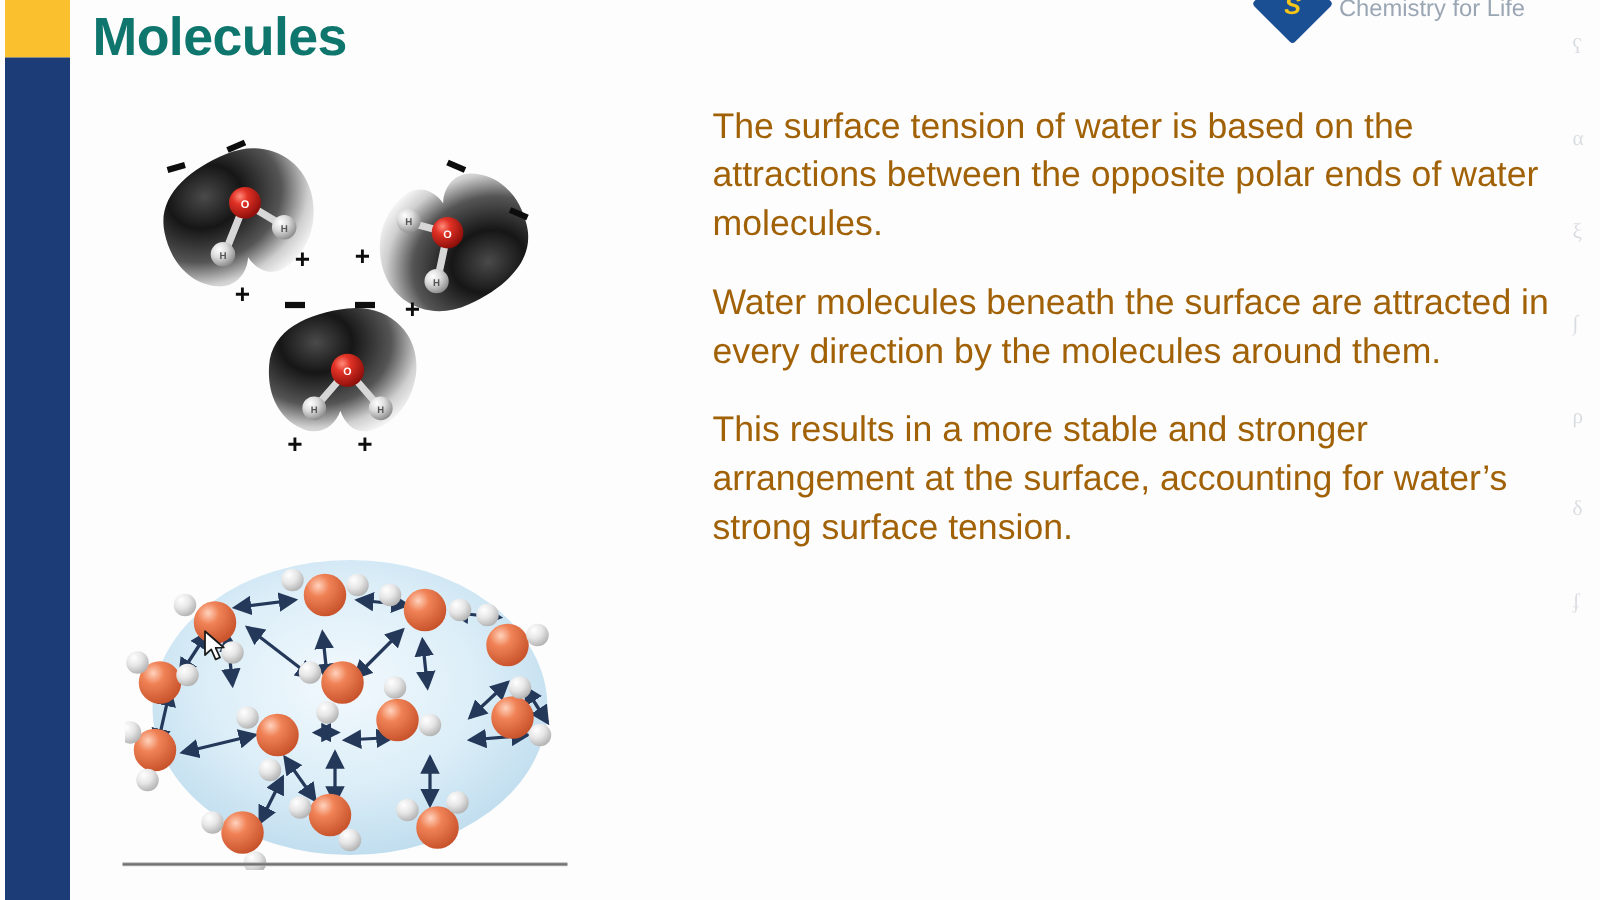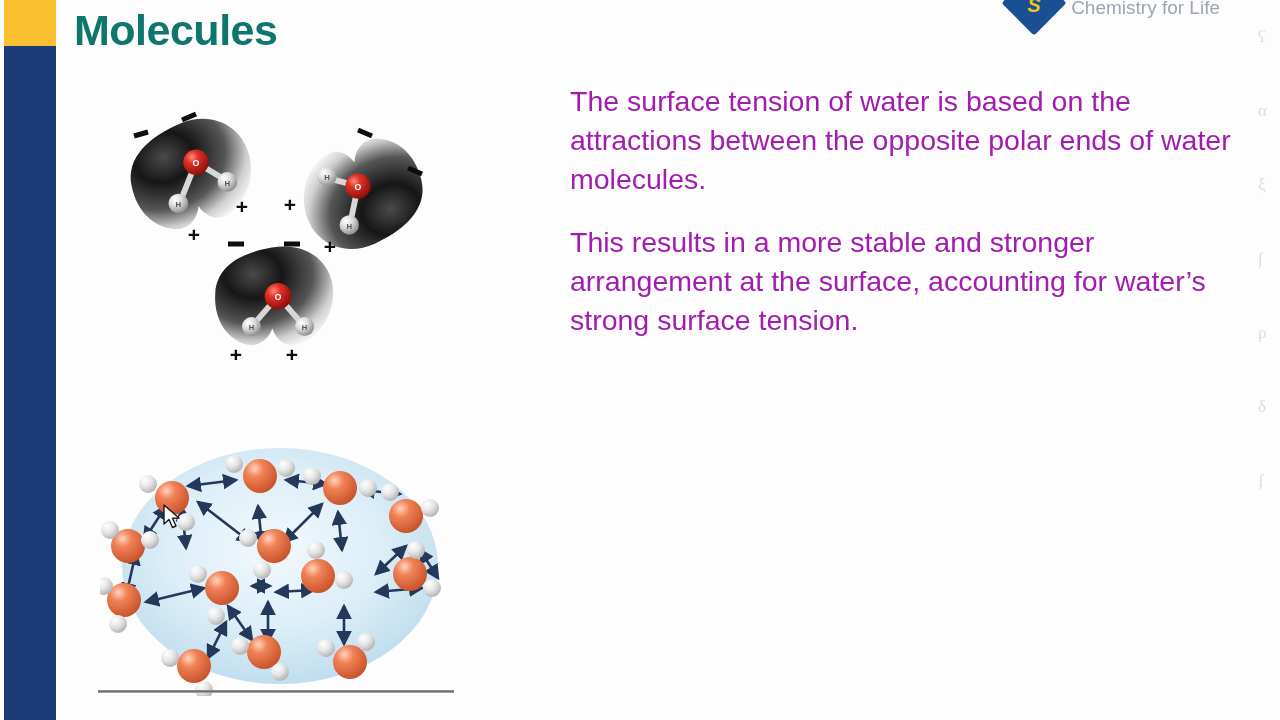--- a/index.html
+++ b/index.html
@@ -92,21 +92,21 @@
     white-space: nowrap;
     padding-top: 6px;
   }
 
   
   #body-copy {
     position: absolute;
     left: 570px;
     top: 82px;
     width: 676px;
-    color: #a21caf;
+    color: #a16207;
     font-size: 28.5px;
     line-height: 39px;
   }
   #body-copy p {
     margin: 0 0 24px 0;
   }
   #body-copy p:last-child { margin-bottom: 0; }
 
   
   #diagram-polar {
@@ -396,20 +396,21 @@
   <div id="surface-line"></div>
 
   <div id="mouse-cursor">
     <svg width="20" height="28" viewBox="0 0 20 28" xmlns="http://www.w3.org/2000/svg">
       <path d="M1,1 L1,20 L6,15.5 L9.5,23.5 L13,22 L9.5,14.3 L16,14 Z" fill="#ffffff" stroke="#1a1a1a" stroke-width="1.4" stroke-linejoin="round"></path>
     </svg>
   </div>
 
   <div id="body-copy">
     <p>The surface tension of water is based on the attractions between the opposite polar ends of water molecules.</p>
+    <p>Water molecules beneath the surface are attracted in every direction by the molecules around them.</p>
     <p>This results in a more stable and stronger arrangement at the surface, accounting for water’s strong surface tension.</p>
   </div>
 
   <div id="edge-artifacts">
       <div>ʕ</div>
       <div>α</div>
       <div>ξ</div>
       <div>∫</div>
       <div>ρ</div>
       <div>δ</div>

